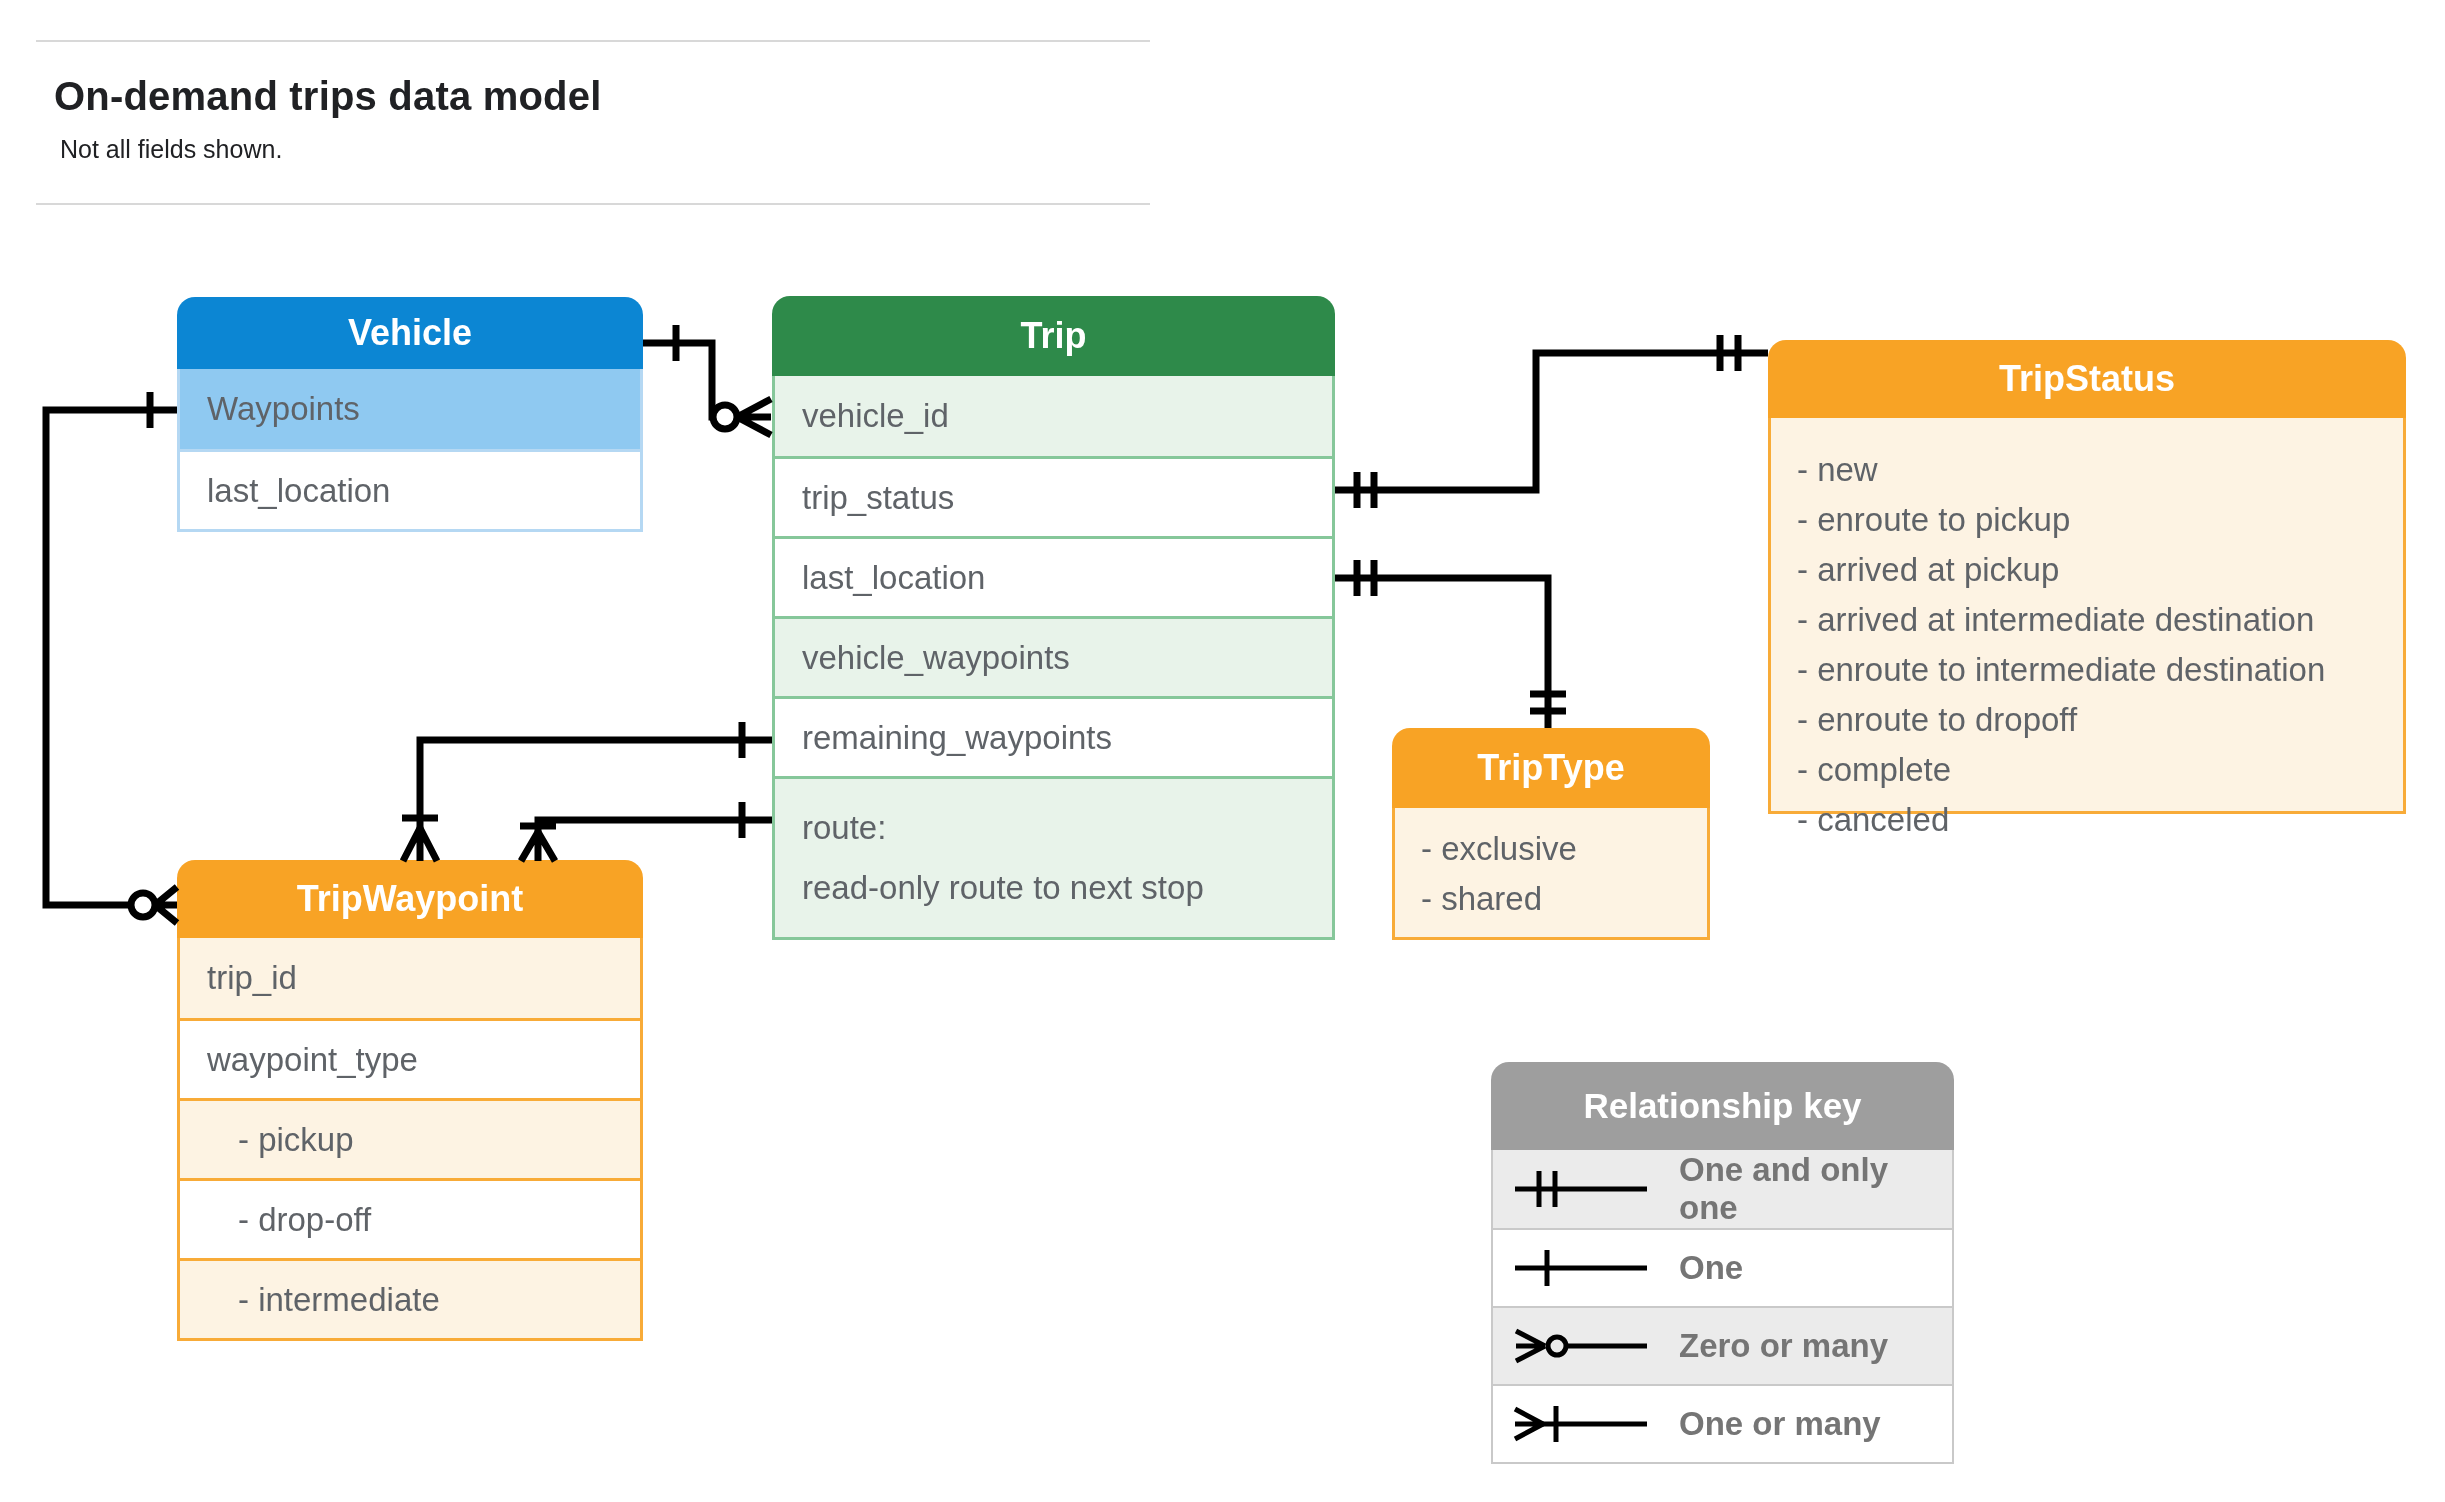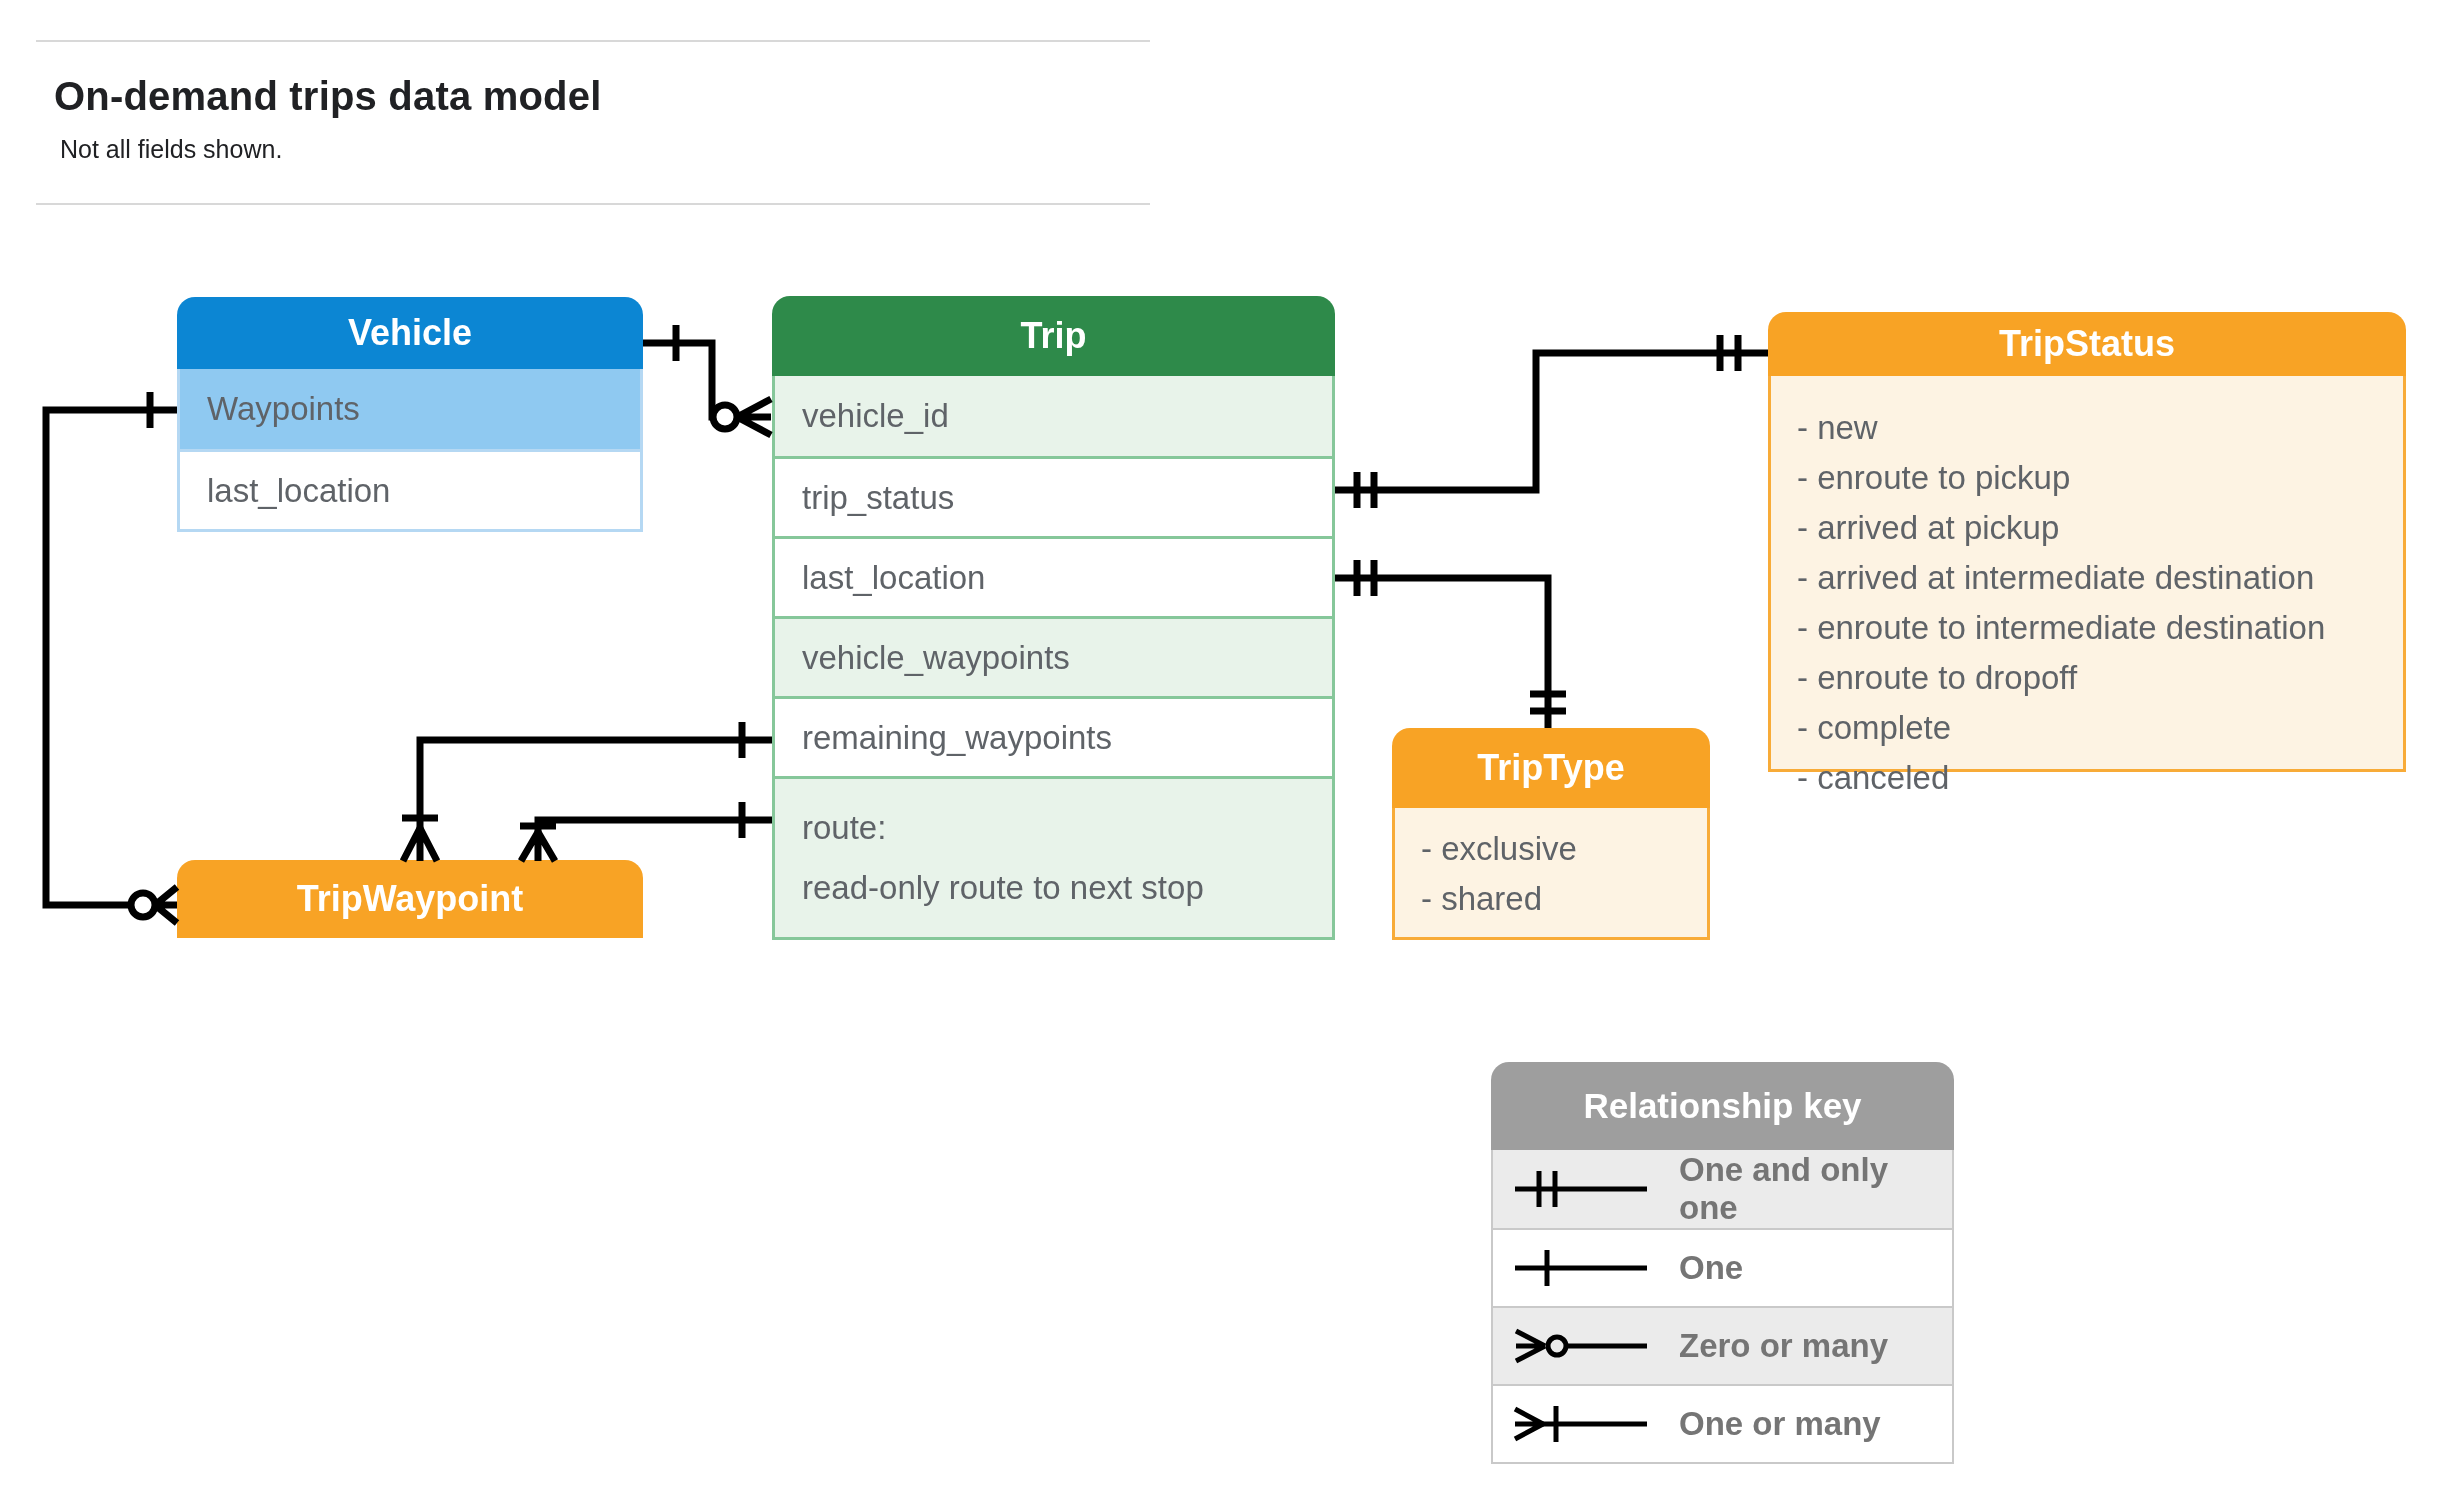--- a/index.html
+++ b/index.html
@@ -38,21 +38,21 @@
   .erow.route{height:161px;flex-direction:column;align-items:flex-start;justify-content:center;row-gap:22px;}
   .erow.route span{display:block;}
 
   
   .orange .ehead{background:var(--orange-header,#f8a325);}
   .orange .ebody{border:3px solid var(--orange-border,#f8ab38);border-top:none;background:#fff;}
   .orange .erow+.erow{border-top:3px solid var(--orange-border,#f8ab38);}
   .row-cream{background:var(--orange-row,#fdf3e3);}
 
   .trip-status{left:1768px;top:312px;width:638px;}
-  .trip-status .ehead{height:64px;}
+  .trip-status .ehead{height:78px;margin-top:28px;}
   .trip-status .ebody{height:396px;background:var(--orange-row,#fdf3e3);padding:27px 0 0 26px;}
   .trip-status .eitem{font-size:33px;line-height:50px;color:var(--text-row,#5f6368);}
 
   .trip-type{left:1392px;top:728px;width:318px;}
   .trip-type .ehead{height:80px;}
   .trip-type .ebody{height:132px;background:var(--orange-row,#fdf3e3);padding:16px 0 0 26px;}
   .trip-type .eitem{font-size:33px;line-height:50px;color:var(--text-row,#5f6368);}
 
   .trip-waypoint{left:177px;top:860px;width:466px;}
   .trip-waypoint .ehead{height:78px;}
@@ -124,20 +124,27 @@
   <div class="entity orange trip-type">
     <div class="ehead">TripType</div>
     <div class="ebody">
       <div class="eitem">- exclusive</div>
       <div class="eitem">- shared</div>
     </div>
   </div>
 
   <div class="entity orange trip-waypoint">
     <div class="ehead">TripWaypoint</div>
+    <div class="ebody">
+      <div class="erow row-cream">trip_id</div>
+      <div class="erow">waypoint_type</div>
+      <div class="erow row-cream sub">- pickup</div>
+      <div class="erow sub">- drop-off</div>
+      <div class="erow row-cream sub">- intermediate</div>
+    </div>
   </div>
 
   <div class="entity legend">
     <div class="ehead">Relationship key</div>
     <div class="ebody">
       <div class="lrow alt">
         <svg class="sym" width="140" height="48" viewBox="0 0 140 48">
           <path d="M 4 24 H 136"></path>
             <path d="M 28 6 V 42 M 44 6 V 42"></path>
         </svg>

